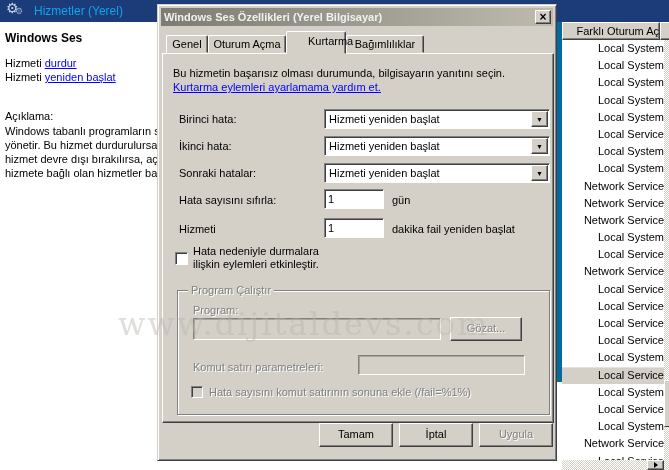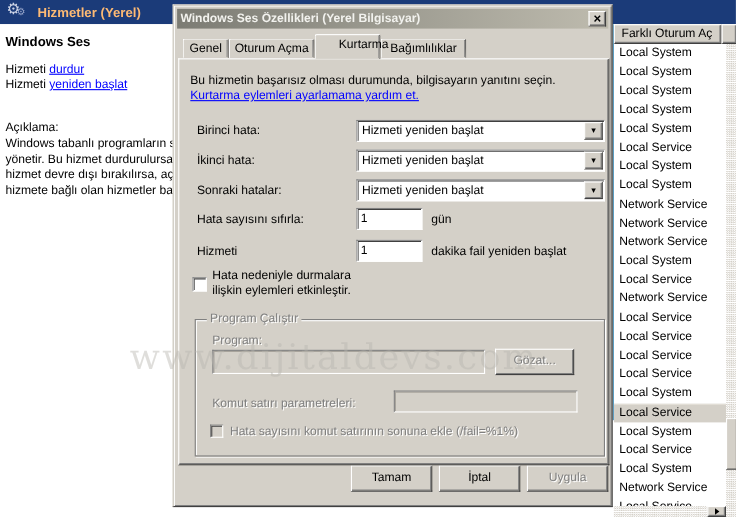--- a/index.html
+++ b/index.html
@@ -8,21 +8,21 @@
     position:relative; width:669px; height:470px; overflow:hidden;
     background:#fff; font-family:"Liberation Sans", sans-serif; font-size:11px; color:#000;
   }
   .abs { position:absolute; }
 
   
   .topband { left:0; top:0; width:669px; height:22px; background:#1b3b79; z-index:0; display:flex; align-items:center; }
   .gearwrap { position:relative; width:22px; height:18px; margin-left:6px; }
   .gear1 { position:absolute; left:0; top:-2px; font-size:14px; color:#cdd4e6; }
   .gear2 { position:absolute; left:9px; top:4px; font-size:9px; color:#9aa8cc; }
-  .bandtitle { color:#fdba74; font-weight:bold; font-size:12px; margin-left:6px; }
+  .bandtitle { color:#0ea5e9; font-weight:normal; font-size:12px; margin-left:6px; }
 
   
   .leftpane { left:0; top:22px; width:157px; height:448px; background:#fff; overflow:hidden; z-index:0; }
   .svcname { position:absolute; left:5px; top:9px; font-weight:bold; font-size:12px; white-space:nowrap; }
   .actline { position:absolute; left:5px; white-space:nowrap; }
   .link { color:#0000ff; text-decoration:underline; cursor:pointer; }
   .desclabel { position:absolute; left:5px; top:88px; white-space:nowrap; }
   .desclines { position:absolute; left:5px; top:102px; line-height:14px; width:160px; }
   .desclines div { white-space:nowrap; }
 
@@ -68,21 +68,21 @@
   .cb.disabled { background:#d4d0c8; cursor:default; }
   .cblabel { position:absolute; line-height:13px; }
   .bigbtn { position:absolute; left:161px; top:227px; width:227px; height:24px; line-height:21px; }
   .groupbox { position:absolute; left:14px; top:236px; width:373px; height:125px;
     border:1px solid #808080; box-shadow:inset 1px 1px 0 #ffffff, 1px 1px 0 #ffffff; }
   .legend { position:absolute; left:10px; top:-7px; background:#d4d0c8; padding:0 3px; }
   .gp-editwide { position:absolute; background:#d4d0c8; border:1px solid; border-color:#808080 #ffffff #ffffff #808080; box-shadow:inset 1px 1px 0 #a8a49c; }
   .btnrow-btn { position:absolute; top:418px; width:74px; height:24px; line-height:21px; cursor:pointer; }
 
   
-  .logoncol { left:557px; top:22px; width:112px; height:360px; background:#fff; z-index:1; border-left:1px solid #0369a1; }
+  .logoncol { left:557px; top:22px; width:112px; height:360px; background:#fff; z-index:1; border-left:5px solid #0369a1;text-align:right; }
   .colheader { position:absolute; left:0; top:0; width:98px; height:18px; line-height:16px; padding-left:6px; white-space:nowrap; cursor:pointer; }
   .colheader2 { position:absolute; left:98px; top:0; width:14px; height:18px; cursor:pointer; }
   .list { position:absolute; left:0; top:18px; width:102px; height:422px; overflow:hidden; background:#fff; }
   .lrow { height:17.2px; line-height:17px; padding-left:5px; white-space:nowrap; cursor:default; }
   .lrow.sel { background:#d4d0c8; box-shadow:inset 0 1px 0 #e6e2da; }
   .checker { background-color:#fff; background-image:conic-gradient(#d4d0c8 25%, transparent 25% 50%, #d4d0c8 50% 75%, transparent 75%); background-size:2px 2px; }
   .vscroll { position:absolute; left:102px; top:18px; width:10px; height:430px; }
   .vthumb { position:absolute; left:0; top:340px; width:10px; height:47px; background:#d4d0c8;
     border:1px solid; border-color:#ffffff #404040 #404040 #ffffff; }
   .hscroll { position:absolute; left:0; top:438px; width:102px; height:10px; }

